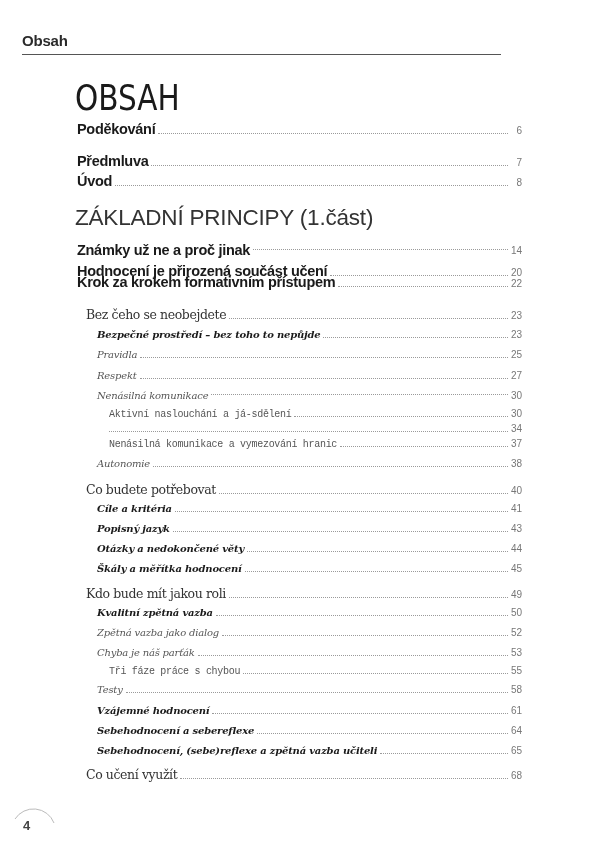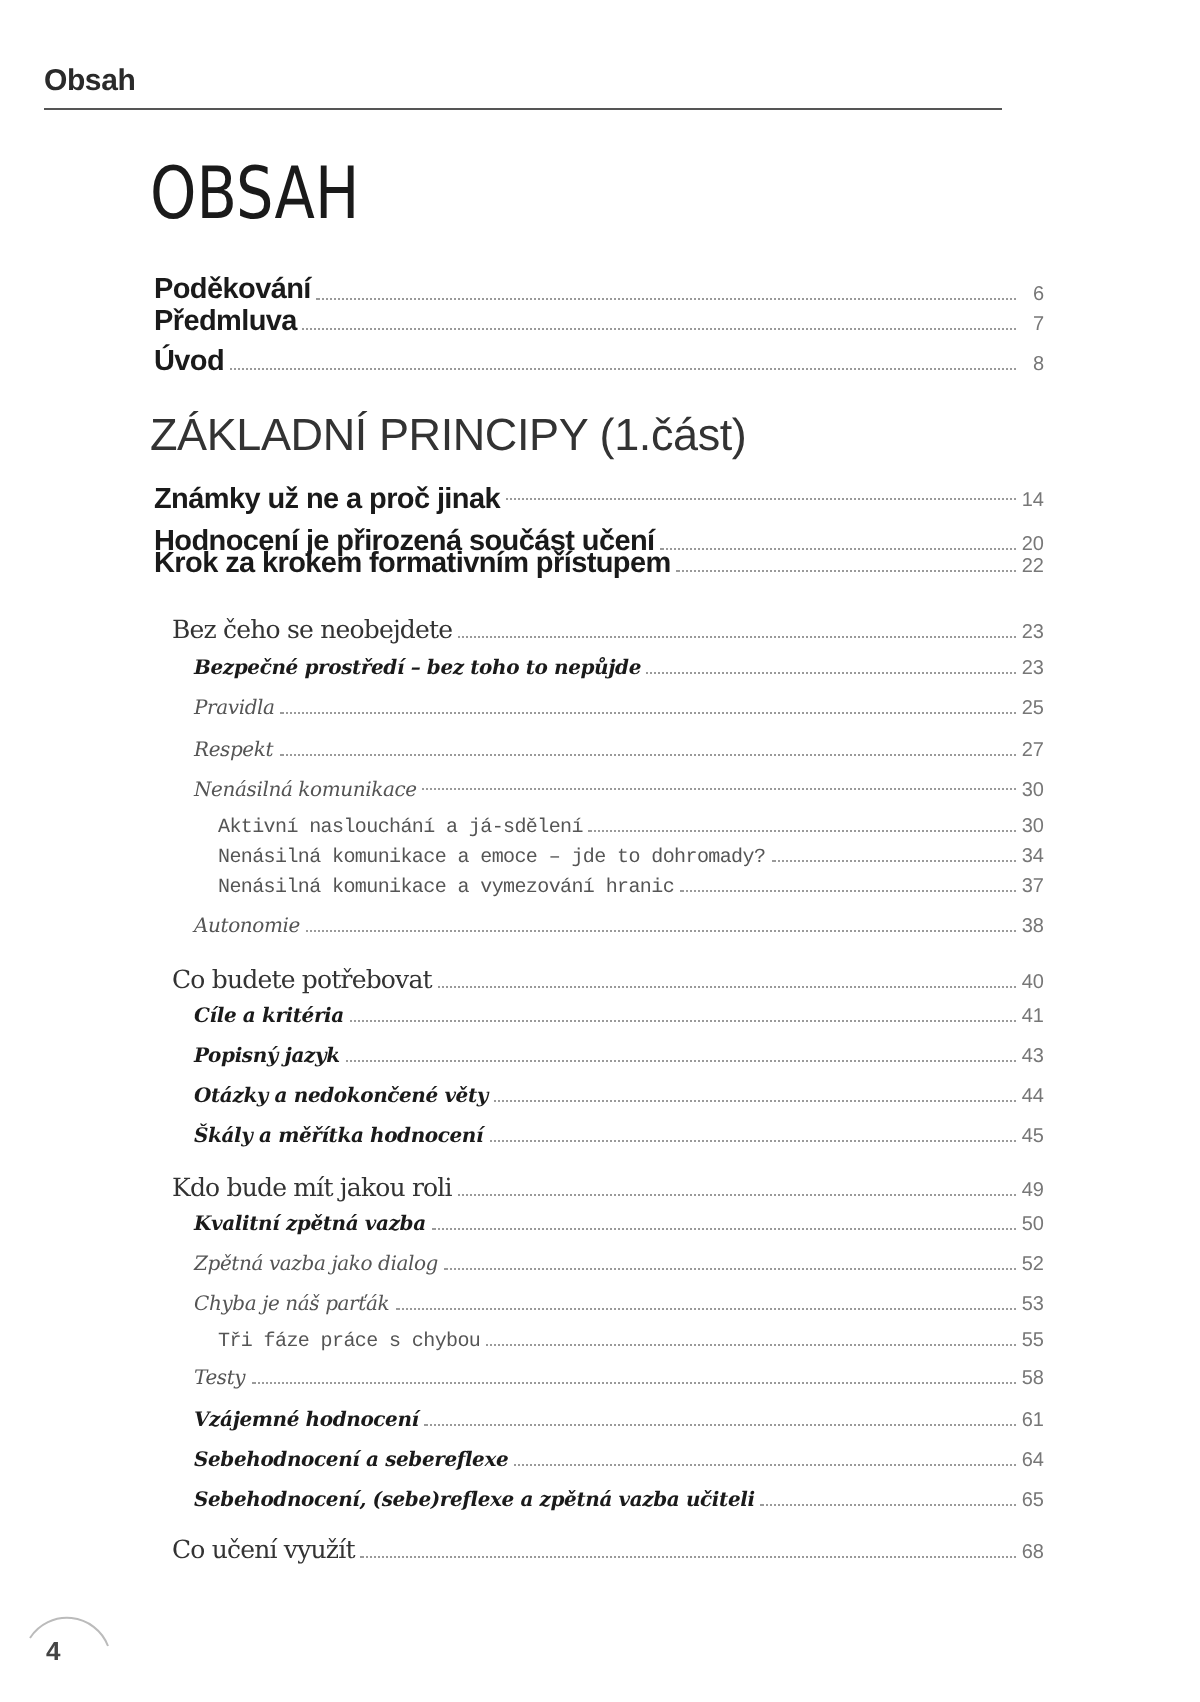--- a/index.html
+++ b/index.html
@@ -44,21 +44,21 @@
 </head>
 <body>
 
 <div class="running-head">Obsah</div>
 <div class="head-rule"></div>
 
 <div class="doc-title">OBSAH</div>
 
 <div class="toc">
 
-  <div class="row lvl-top" style="left:77px; top:137px;align-items:flex-end;">
+  <div class="row lvl-top" style="left:77px; top:121px;">
     <span class="label">Poděkování</span>
     <span class="leader"></span>
     <span class="page">6</span>
   </div>
   <div class="row lvl-top" style="left:77px; top:153px;">
     <span class="label">Předmluva</span>
     <span class="leader"></span>
     <span class="page">7</span>
   </div>
   <div class="row lvl-top" style="left:77px; top:173px;">
@@ -109,21 +109,20 @@
     <span class="label">Nenásilná komunikace</span>
     <span class="leader"></span>
     <span class="page">30</span>
   </div>
   <div class="row lvl-subsub" style="left:109px; top:408px;">
     <span class="label">Aktivní naslouchání a já-sdělení</span>
     <span class="leader"></span>
     <span class="page">30</span>
   </div>
   <div class="row lvl-subsub" style="left:109px; top:423px;">
-    <span class="label">Nenásilná komunikace a emoce – jde to dohromady?</span>
     <span class="leader"></span>
     <span class="page">34</span>
   </div>
   <div class="row lvl-subsub" style="left:109px; top:438px;">
     <span class="label">Nenásilná komunikace a vymezování hranic</span>
     <span class="leader"></span>
     <span class="page">37</span>
   </div>
   <div class="row lvl-sub" style="left:97px; top:458px;">
     <span class="label">Autonomie</span>

